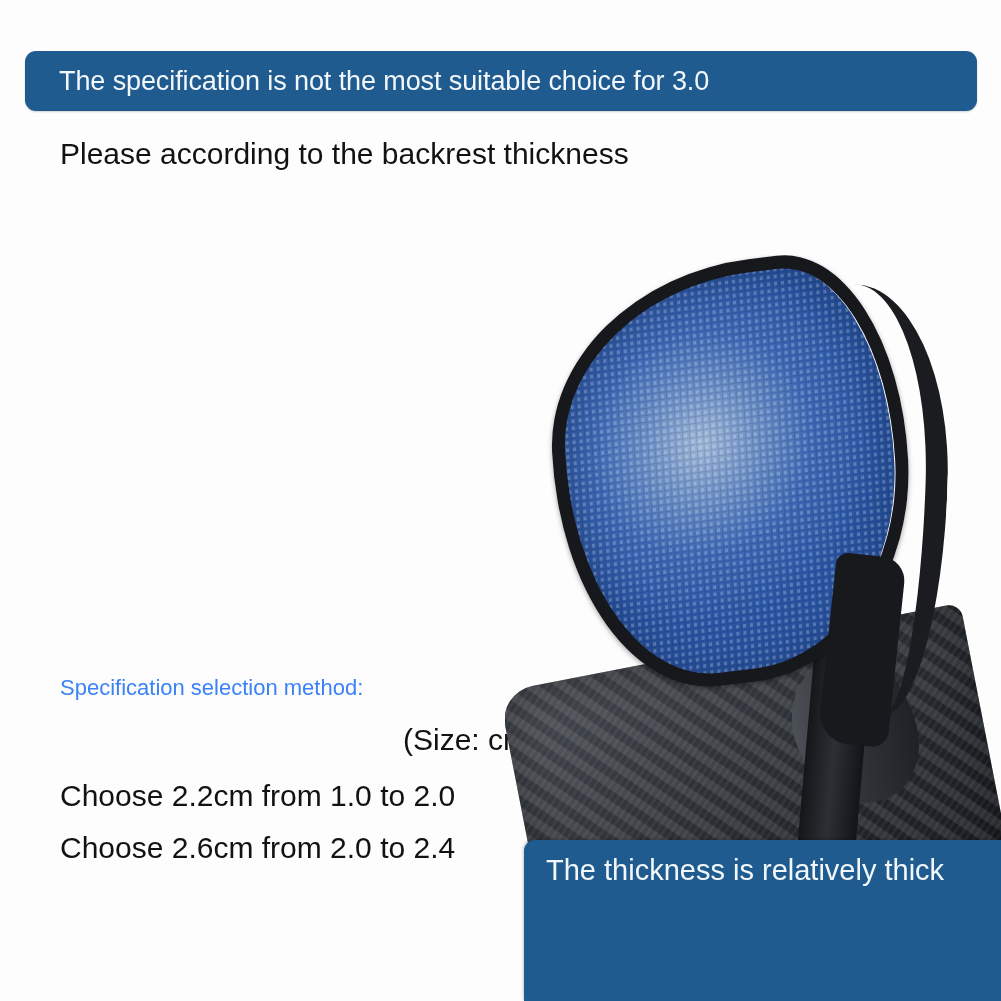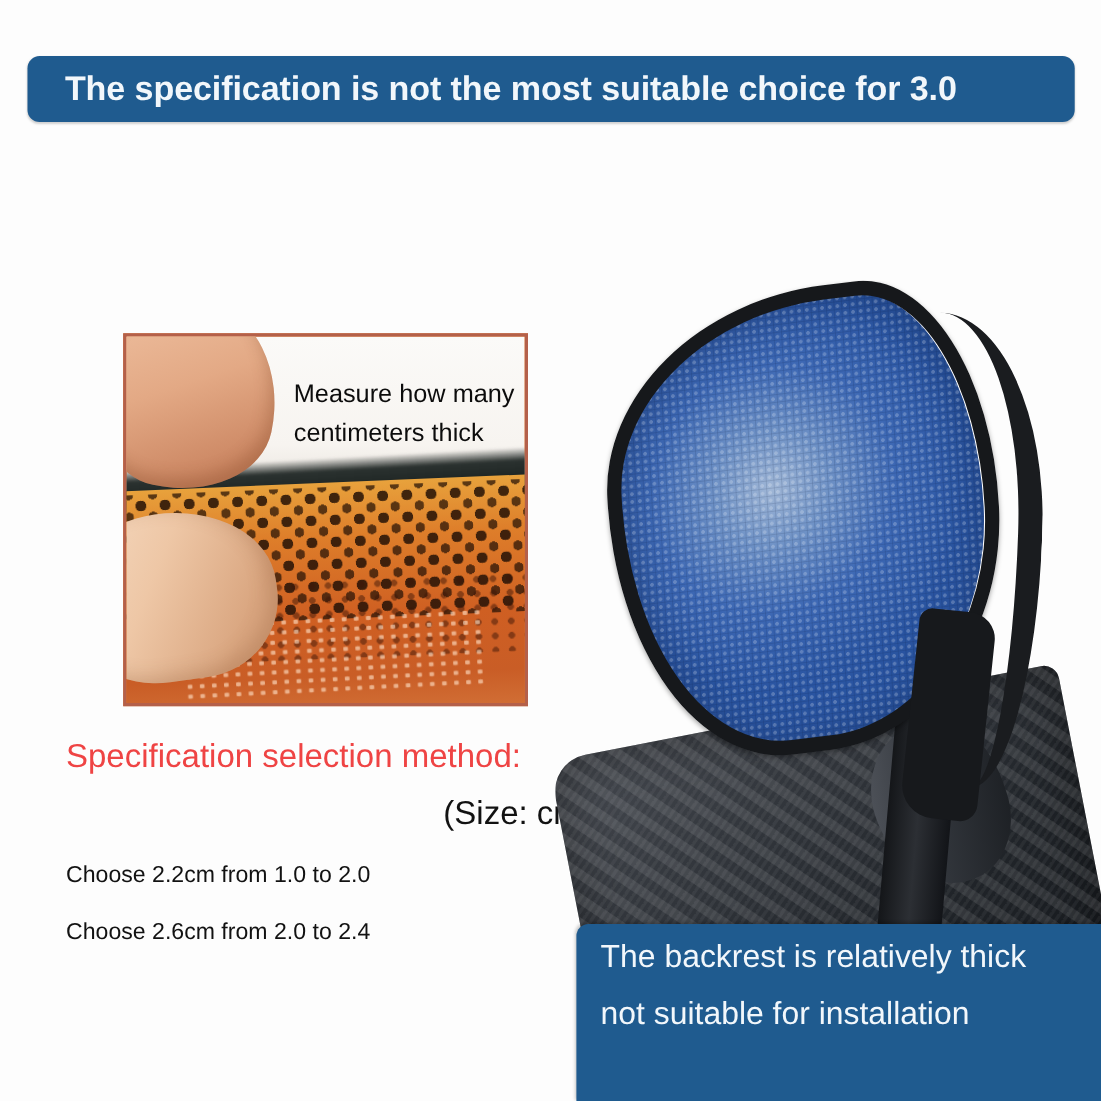--- a/index.html
+++ b/index.html
@@ -25,22 +25,22 @@
     width: 952px;
     height: 60px;
     background: #1f5b8f;
     border-radius: 11px;
     box-shadow: 0 1px 2px rgba(0,0,0,0.18);
     display: flex;
     align-items: center;
   }
   .top-banner-text {
     color: #f2f7fb;
-    font-size: 31px;
-    font-weight: 700;
+    font-size: 27px;
+    font-weight: 400;
     letter-spacing: -0.1px;
     padding-left: 34px;
     white-space: nowrap;
   }
 
   
   .intro-block {
     position: absolute;
     left: 60px;
     top: 128px;
@@ -173,22 +173,22 @@
     line-height: 36px;
     font-weight: 400;
     text-align: left;
   }
 
   
   .spec-head {
     position: absolute;
     left: 60px;
     top: 662px;
-    color: #ef4444;
-    font-size: 30px;
+    color: #3b82f6;
+    font-size: 22px;
     line-height: 52px;
     white-space: nowrap;
   }
   .spec-size {
     position: absolute;
     left: 60px;
     top: 714px;
     width: 478px;
     text-align: right;
     color: #121212;
@@ -197,21 +197,21 @@
     white-space: nowrap;
   }
   .choose-block {
     position: absolute;
     left: 60px;
     top: 770px;
     width: 520px;
   }
   .choose-line {
     color: #121212;
-    font-size: 21px;
+    font-size: 30px;
     line-height: 52px;
     white-space: nowrap;
   }
 
   
   .chair-photo {
     position: absolute;
     left: 505px;
     top: 255px;
     width: 496px;
@@ -355,38 +355,23 @@
 </head>
 <body>
 
 <div id="page">
 
   <div class="top-banner">
     <div class="top-banner-text">The specification is not the most suitable choice for 3.0</div>
   </div>
 
   <div class="intro-block">
+    <div class="intro-line">Please according to the backrest thickness</div>
   </div>
 
-  <div class="measure-photo">
-    <div class="mp-inner">
-      <div class="mp-top-white"></div>
-      <div class="mp-dark-band"></div>
-      <div class="mp-orange"></div>
-      <div class="mp-holes"></div>
-      <div class="mp-holes2"></div>
-      <div class="mp-holes3"></div>
-      <div class="mp-finger-top"></div>
-      <div class="mp-finger-bottom"></div>
-    </div>
-    <div class="mp-caption">
-      <div>Measure how many</div>
-      <div>centimeters thick</div>
-    </div>
-  </div>
 
   <div class="spec-head">Specification selection method:</div>
   <div class="spec-size">(Size: cm)</div>
 
   <div class="choose-block">
     <div class="choose-line">Choose 2.2cm from 1.0 to 2.0</div>
     <div class="choose-line">Choose 2.6cm from 2.0 to 2.4</div>
   </div>
 
   <div class="chair-photo">
@@ -399,18 +384,17 @@
     <div class="hr-pad">
       <div class="hr-mesh"></div>
     </div>
     <div class="hr-rim"></div>
     <div class="hr-arm"></div>
     <div class="hr-arm2"></div>
   </div>
 
   <div class="bottom-panel">
     <div class="bp-lines">
-      <div class="bp-line">The backrest is relatively thick</div>
-      <div class="bp-line">not suitable for installation</div>
+      <div class="bp-line">The thickness is relatively thick</div>
     </div>
   </div>
 
 </div>
 
 </body></html>

